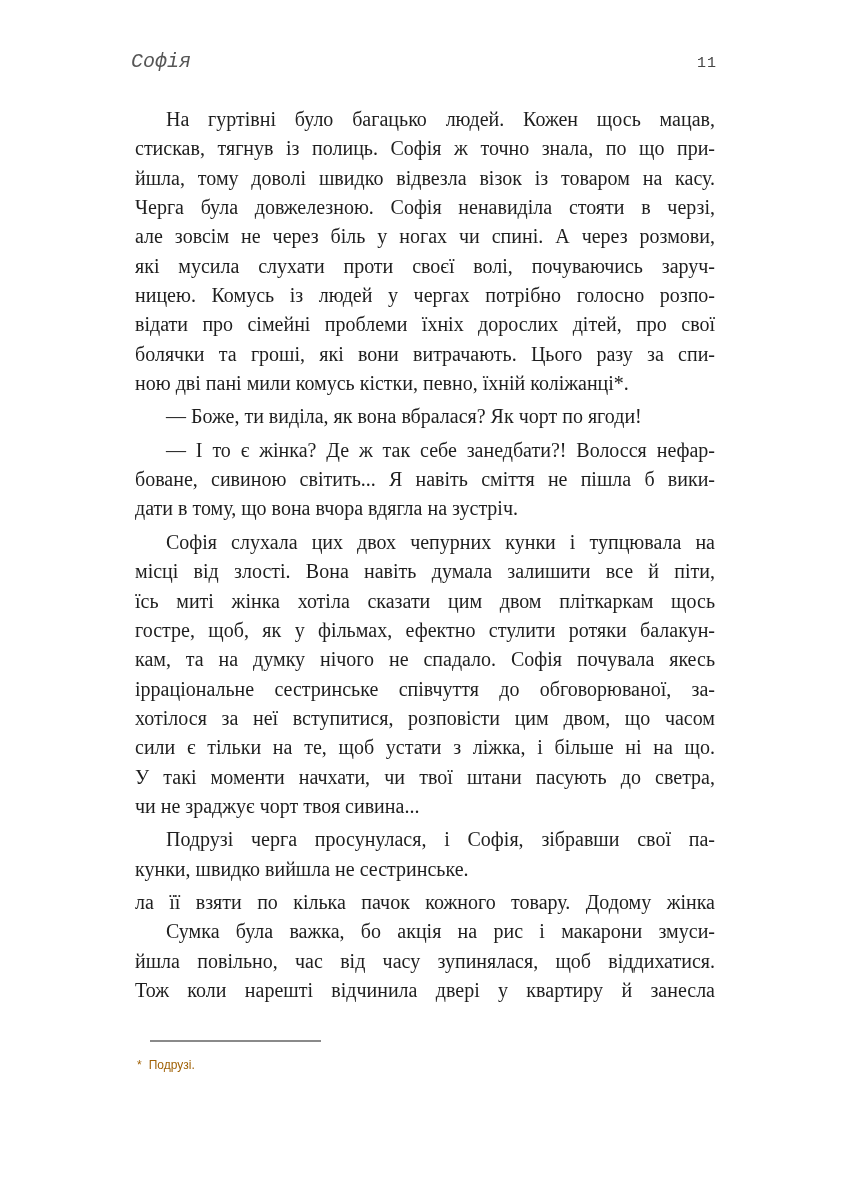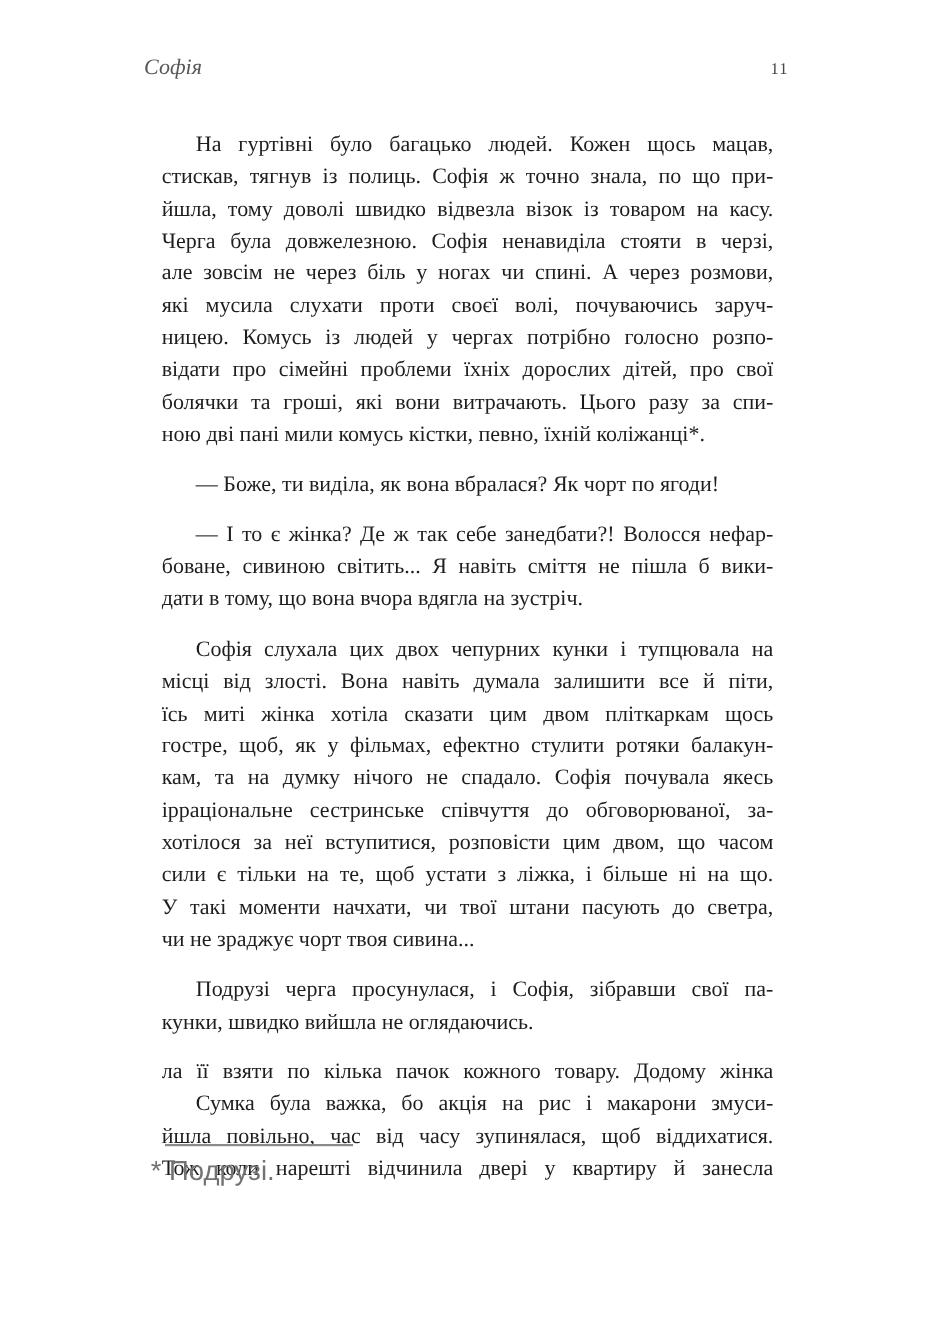--- a/index.html
+++ b/index.html
@@ -16,42 +16,42 @@
     font-family: "Liberation Serif", serif;
   }
   .header {
     position: absolute;
     left: 131px;
     top: 50px;
     width: 586px;
     display: flex;
     justify-content: space-between;
     align-items: baseline;
-    font-family: Liberation Serif, serif;
+    font-family: Liberation Mono, monospace;
   }
   .running-title {
     font-style: italic;
     font-size: 20px;
     color: #575757;
   }
   .page-number {
     font-size: 15px;
     color: #454545;
     letter-spacing: 1px;
   }
   .body-text {
     position: absolute;
     left: 131px;
     top: 101px;
     width: 588px;
     font-size: 20px;
     line-height: 29.35px;
     color: #1e1e1e;
   }
-  .para { margin: 16px; }
+  .para { margin: 4px; }
   .line {
     text-align: justify;
     text-align-last: justify;
     height: 29.35px;
     overflow: hidden;
     white-space: normal;
   }
   .line.para-first { text-indent: 31px; }
   .line.para-last { text-align-last: left; }
   .footnote {
@@ -63,23 +63,23 @@
   }
   .fn-rule {
     width: 171px;
     margin-left: 19px;
     border-top: 2px solid #8a8a8a;
     height: 0;
   }
   .fn-text {
     margin-top: 12px;
     padding-left: 6px;
-    font-size: 25px;
+    font-size: 12px;
     line-height: 23px;
-    color: #737373;
+    color: #a16207;
   }
   .fn-marker { margin-right: 7px; }
 </style>
 </head>
 <body>
 
 <div class="page">
 
   <div class="header">
     <span class="running-title">Софія</span>
@@ -114,21 +114,21 @@
         <div class="line">гостре, щоб, як у фільмах, ефектно стулити ротяки балакун-</div>
         <div class="line">кам, та на думку нічого не спадало. Софія почувала якесь</div>
         <div class="line">ірраціональне сестринське співчуття до обговорюваної, за-</div>
         <div class="line">хотілося за неї вступитися, розповісти цим двом, що часом</div>
         <div class="line">сили є тільки на те, щоб устати з ліжка, і більше ні на що.</div>
         <div class="line">У такі моменти начхати, чи твої штани пасують до светра,</div>
         <div class="line para-last">чи не зраджує чорт твоя сивина...</div>
       </div>
       <div class="para">
         <div class="line para-first">Подрузі черга просунулася, і Софія, зібравши свої па-</div>
-        <div class="line para-last">кунки, швидко вийшла не оглядаючись.</div>
+        <div class="line para-last">кунки, швидко вийшла не сестринське.</div>
       </div>
       <div class="para">
         <div class="line">ла її взяти по кілька пачок кожного товару. Додому жінка</div>
         <div class="line para-first">Сумка була важка, бо акція на рис і макарони змуси-</div>
         <div class="line">йшла повільно, час від часу зупинялася, щоб віддихатися.</div>
         <div class="line">Тож коли нарешті відчинила двері у квартиру й занесла</div>
       </div>
     </div>
 
   <div class="footnote">

